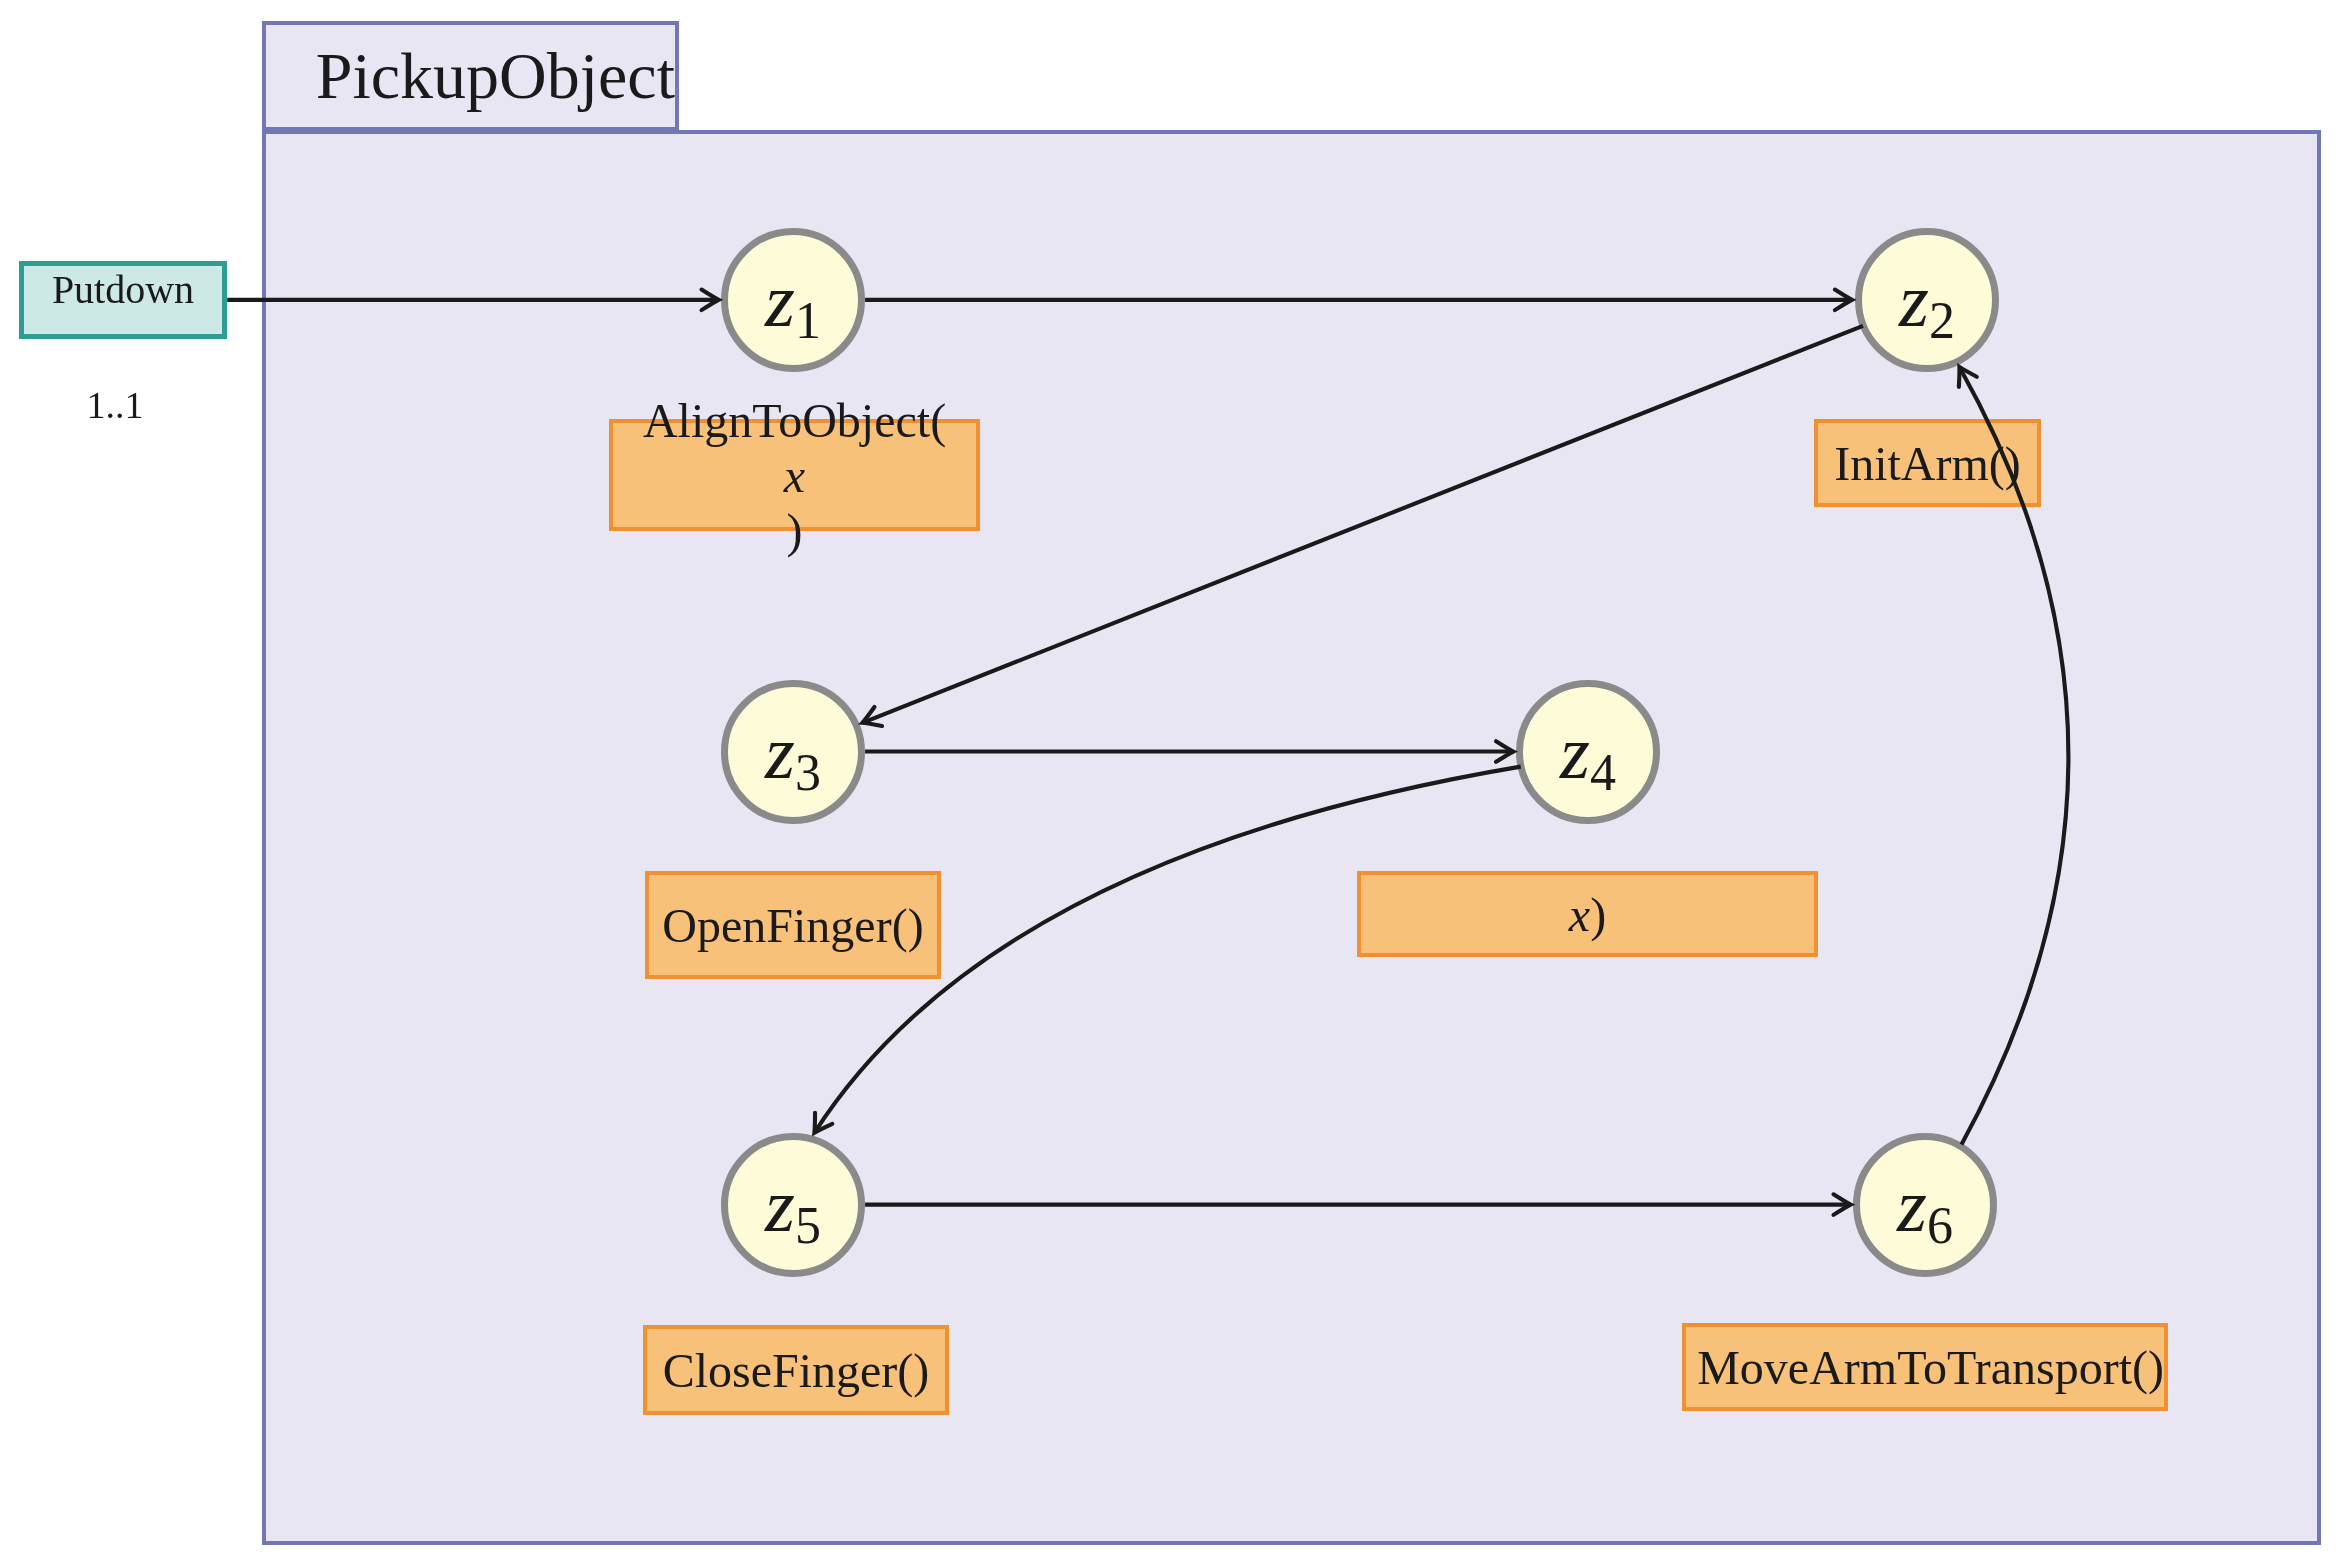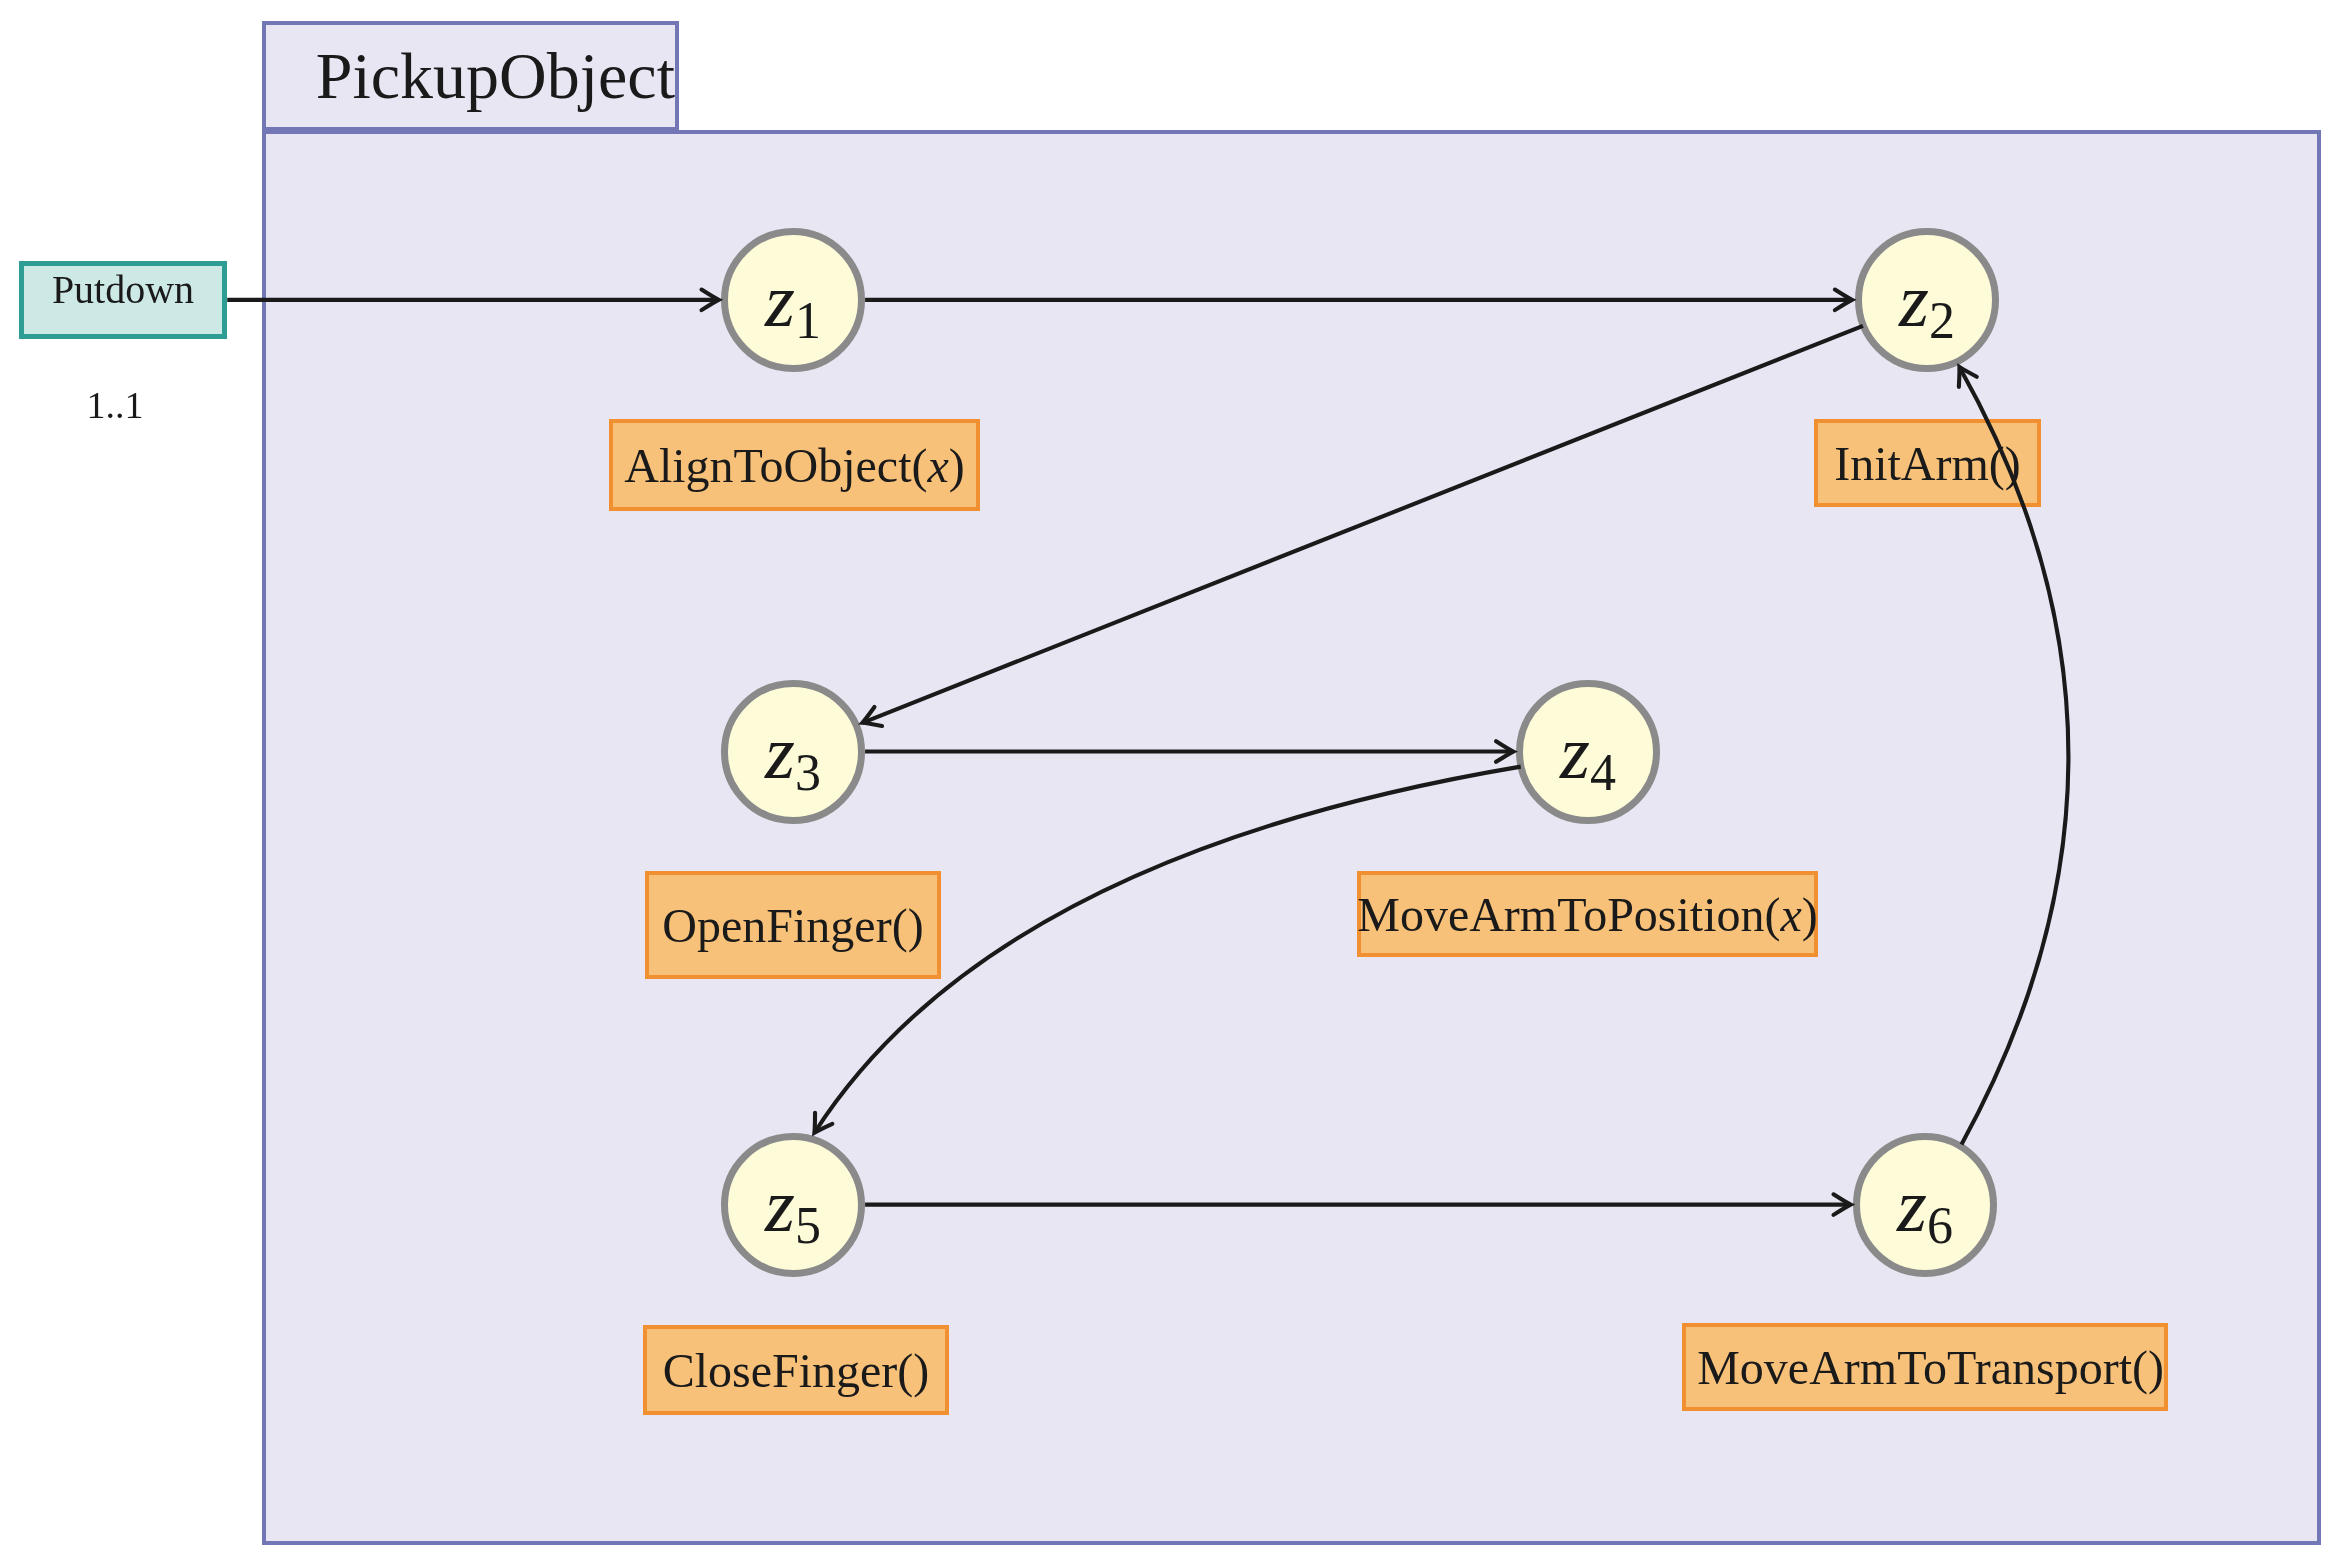--- a/index.html
+++ b/index.html
@@ -117,37 +117,36 @@
   </div>
   <div class="state" style="left:721px;top:1133px;">
     <span class="letter">z</span>
       <span class="sub">5</span>
   </div>
   <div class="state" style="left:1853px;top:1133px;">
     <span class="letter">z</span>
       <span class="sub">6</span>
   </div>
 
-  <div class="action-box" style="left:609px;top:419px;width:371px;height:92px;">
+  <div class="action-box" style="left:609px;top:419px;width:371px;height:112px;flex-direction:column;">
     <span>AlignToObject(</span>
       <span class="arg">x</span>
       <span>)</span>
   </div>
   <div class="action-box" style="left:1814px;top:419px;width:227px;height:88px;">
     <span>InitArm()</span>
       <span class="arg"></span>
       <span></span>
   </div>
   <div class="action-box" style="left:645px;top:871px;width:296px;height:108px;">
     <span>OpenFinger()</span>
       <span class="arg"></span>
       <span></span>
   </div>
   <div class="action-box" style="left:1357px;top:871px;width:461px;height:86px;">
-    <span>MoveArmToPosition(</span>
       <span class="arg">x</span>
       <span>)</span>
   </div>
   <div class="action-box" style="left:643px;top:1325px;width:306px;height:90px;">
     <span>CloseFinger()</span>
       <span class="arg"></span>
       <span></span>
   </div>
   <div class="action-box" style="left:1682px;top:1323px;width:486px;height:88px;justify-content:flex-end;">
     <span>MoveArmToTransport()</span>

